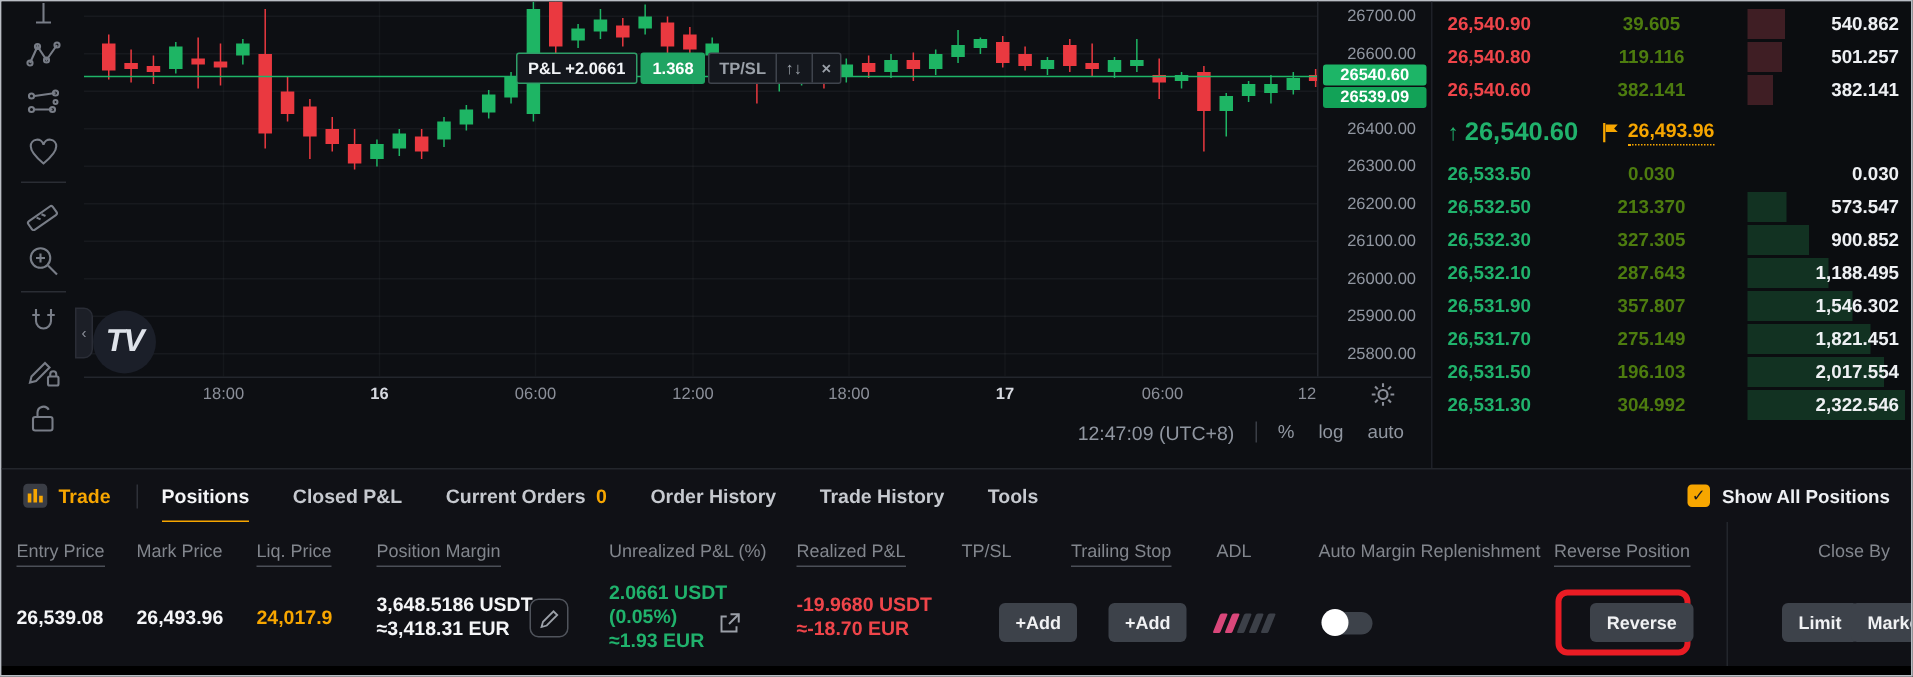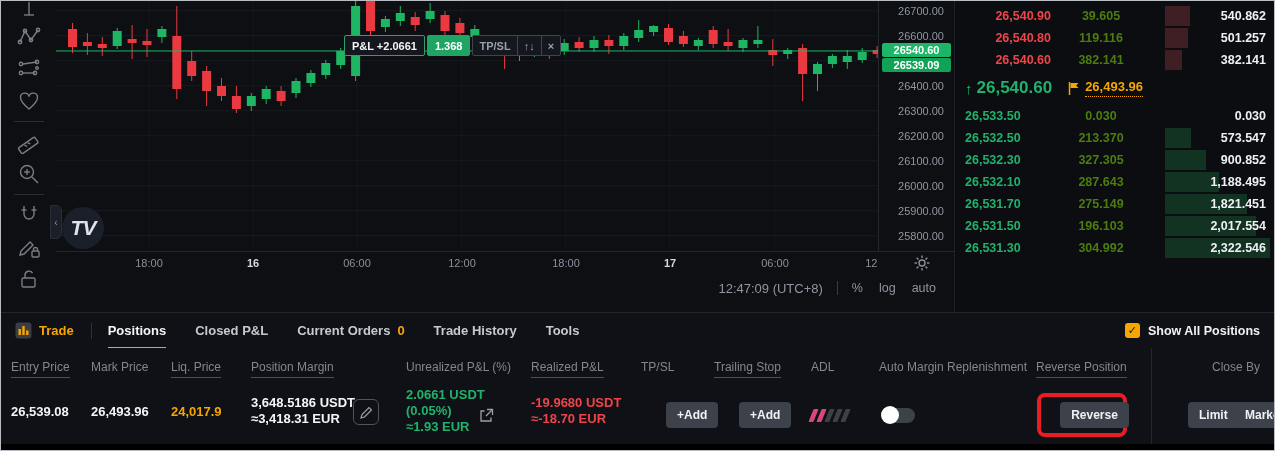--- a/index.html
+++ b/index.html
@@ -45,21 +45,21 @@
   .info-row { position:absolute; right:0; top:276px; height:22px; display:flex; align-items:center; color:#9096a0; font-size:13px; }
   .clock { margin-right:14px; }
   .info-sep { width:1px; height:14px; background:#3a3e46; margin-right:14px; }
   .scale-controls { display:flex; gap:16px; margin-right:18px; font-size:12.5px; }
   .scale-controls span { cursor:pointer; }
 
   
   .orderbook { position:absolute; left:953px; top:0; width:320px; height:311px; background:#0b0d10; border-left:1px solid #1e2128; padding-top:4px; font-weight:bold; }
   .ob-row { position:relative; height:22px; display:flex; align-items:center; font-size:12.5px; cursor:pointer; }
   .ob-price { width:96px; padding-left:10px; }
-  .ob-price.ask { color:#ef454a;text-align:right; }
+  .ob-price.ask { color:#ef454a; }
   .ob-price.bid { color:#20b26c; }
   .ob-qty { width:100px; text-align:center; color:#4d7c0f; z-index:2; }
   .ob-bar { position:absolute; left:210px; top:1px; height:20px; z-index:1; }
   .ob-bar.ask { background:#3f1e24; }
   .ob-bar.bid { background:#123222; }
   .ob-sum { position:absolute; right:8px; color:#eef0f3; z-index:2; }
   .ob-mid { height:34px; display:flex; align-items:center; padding-left:10px; }
   .ob-last { color:#20b26c; font-size:17px; font-weight:bold; }
   .ob-arrow { color:#20b26c; font-size:15px; margin-right:4px; }
   .ob-flag { margin:0 5px 0 16px; display:flex; }
@@ -430,20 +430,26 @@
             <span class="ob-bar bid" style="width:40.7px"></span>
             <span class="ob-sum">900.852</span>
           </div>
           <div class="ob-row">
             <span class="ob-price bid">26,532.10</span>
             <span class="ob-qty">287.643</span>
             <span class="ob-bar bid" style="width:53.7px"></span>
             <span class="ob-sum">1,188.495</span>
           </div>
           <div class="ob-row">
+            <span class="ob-price bid">26,531.90</span>
+            <span class="ob-qty">357.807</span>
+            <span class="ob-bar bid" style="width:69.9px"></span>
+            <span class="ob-sum">1,546.302</span>
+          </div>
+          <div class="ob-row">
             <span class="ob-price bid">26,531.70</span>
             <span class="ob-qty">275.149</span>
             <span class="ob-bar bid" style="width:82.3px"></span>
             <span class="ob-sum">1,821.451</span>
           </div>
           <div class="ob-row">
             <span class="ob-price bid">26,531.50</span>
             <span class="ob-qty">196.103</span>
             <span class="ob-bar bid" style="width:91.2px"></span>
             <span class="ob-sum">2,017.554</span>
@@ -473,20 +479,23 @@
       <span>Positions</span>
       <div class="tab-underline"></div>
     </div>
     <div class="tab">
         <span>Closed P&amp;L</span>
       </div>
     <div class="tab">
       <span>Current Orders</span>
       <span class="tab-badge">0</span>
     </div>
+    <div class="tab">
+        <span>Order History</span>
+      </div>
     <div class="tab">
         <span>Trade History</span>
       </div>
     <div class="tab">
         <span>Tools</span>
       </div>
     <div class="show-all">
       <span class="checkbox">✓</span>
       <span>Show All Positions</span>
     </div>

